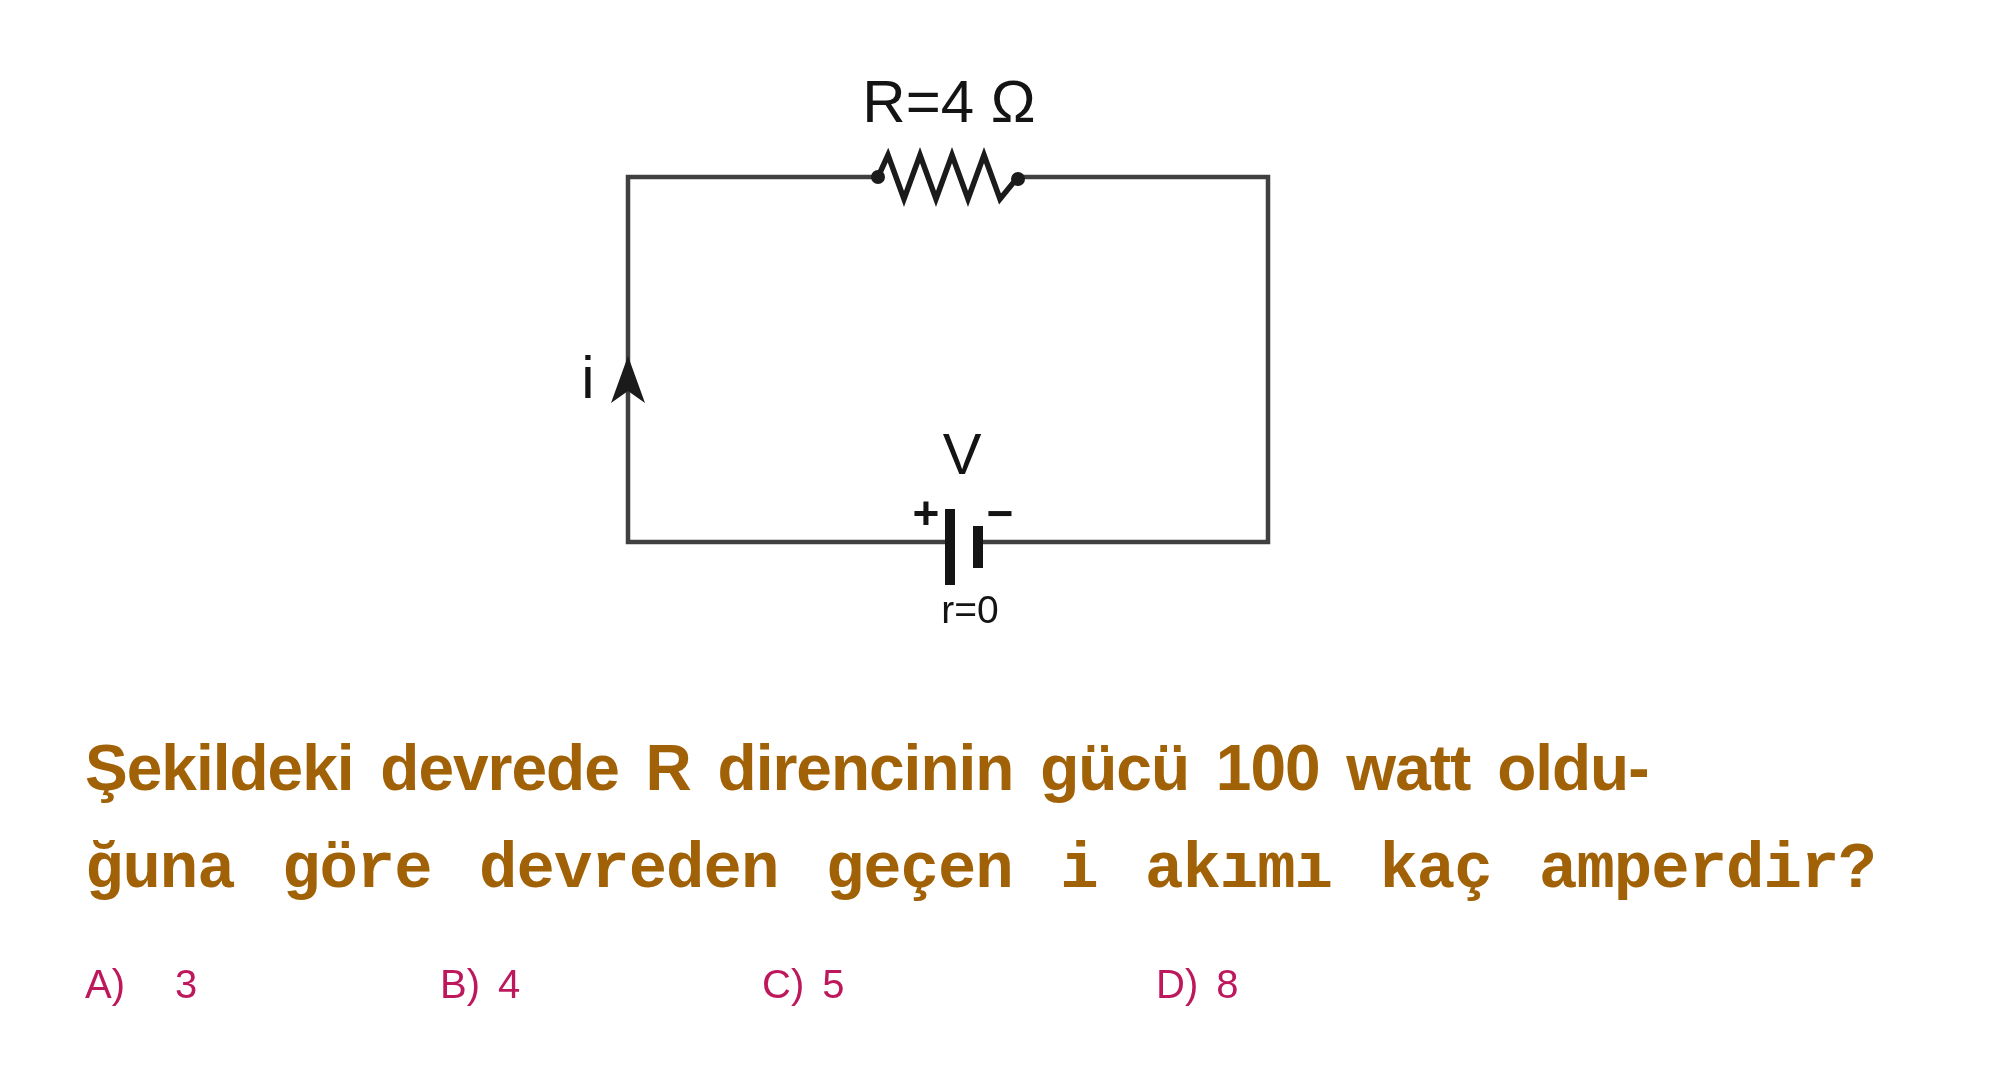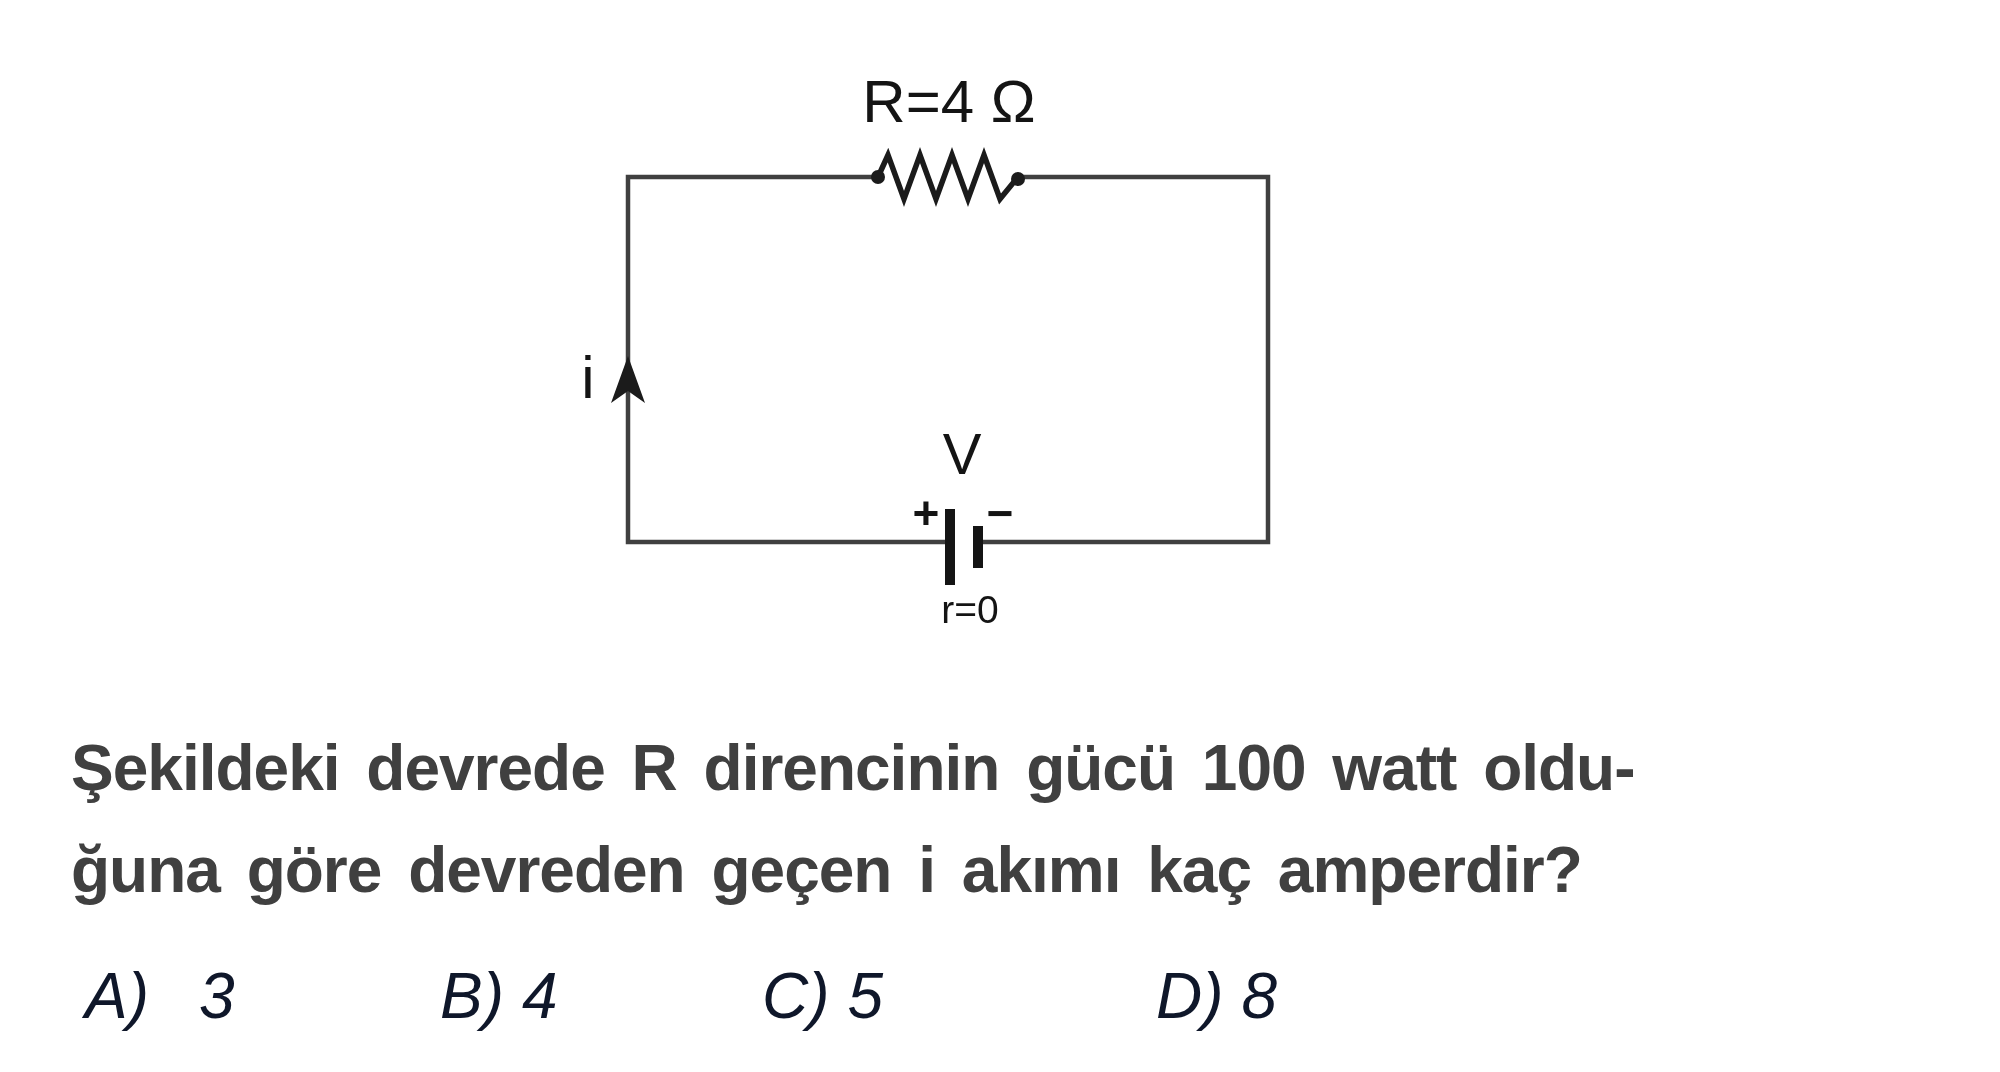--- a/index.html
+++ b/index.html
@@ -26,43 +26,42 @@
   .lbl-r    {left:949px;  top:72px;  font-size:60px;}
   .lbl-v    {left:962px;  top:425px; font-size:58px;}
   .lbl-plus {left:926px;  top:490px; font-size:46px; font-weight:700;}
   .lbl-minus{left:1000px; top:490px; font-size:46px; font-weight:700;}
   .lbl-r0   {left:970px;  top:590px; font-size:39px;}
   .lbl-i    {left:588px;  top:348px; font-size:60px;}
 
   
   .qline{
     position:absolute;
-    left:71px;
+    left:85px;
     font-size:64px;
     font-weight:700;
     line-height:1;
     letter-spacing:-1px;
     word-spacing:10px;
-    color:#404040;
+    color:#a16207;
     white-space:nowrap;
   }
   .q1{top:736px;}
-  .q2{top:838px;}
+  .q2{top:838px;font-family:Liberation Mono, monospace;}
 
   
   .choices{position:absolute;left:0;top:964px;width:2000px;height:80px;}
   .choice{
     position:absolute;
     top:0;
-    font-size:64px;
+    font-size:40px;
     font-weight:400;
     line-height:1;
-    color:#0f172a;
+    color:#be185d;
     white-space:nowrap;
-    font-style:italic;
   }
   .choice .cv{margin-left:18px;}
   .choice.first .cv{margin-left:50px;}
 </style>
 </head>
 <body>
 
 <div class="stage">
 
   <svg class="circuit" viewBox="0 0 2000 1072" aria-hidden="true">

